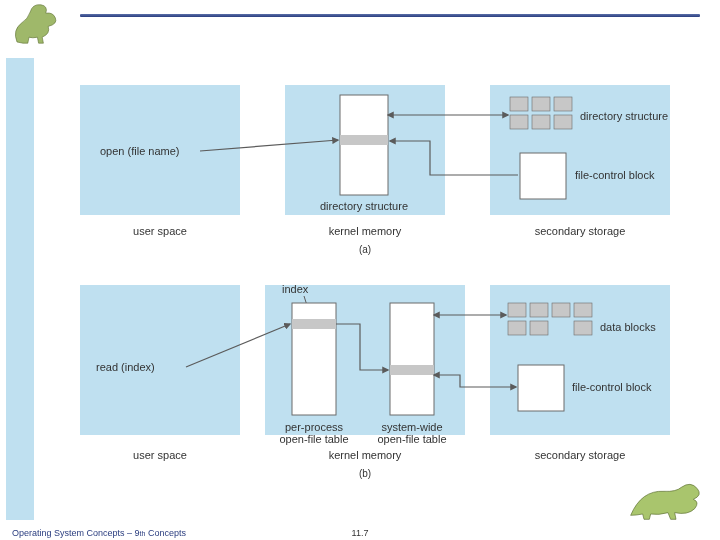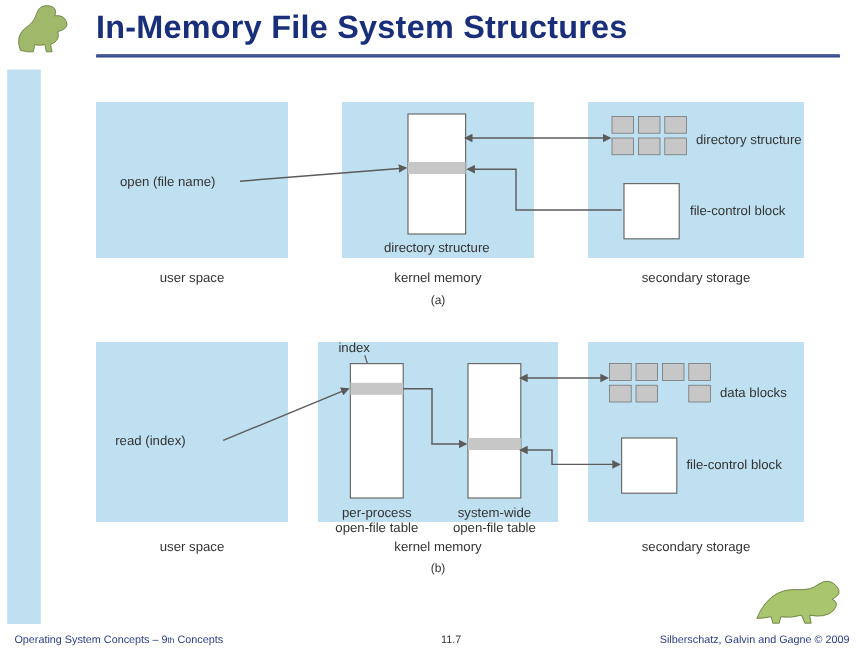--- a/index.html
+++ b/index.html
@@ -43,21 +43,21 @@
   }
   .footer {
     position: absolute;
     left: 0; bottom: 2px; width: 100%;
     display: flex;
     justify-content: space-between;
     font-size: 9px;
     color: #2a3d7f;
     padding: 0 12px;
   }
-  .footer .center { position: absolute; left: 50%; transform: translateX(-50%); color: #333; margin-left: 16px; }
+  .footer .center { position: absolute; left: 50%; transform: translateX(-50%); color: #333; }
   .stage {
     position: absolute;
     left: 60px; right: 24px; top: 70px; bottom: 40px;
   }
   svg text { font-family: Arial, Helvetica, sans-serif; }
   .panel { fill: #bfe0f0; stroke: none; }
   .box { fill: #fff; stroke: #6b6b6b; stroke-width: 1; }
   .band { fill: #c7c7c7; }
   .sq { fill: #c7c7c7; stroke: #6b6b6b; stroke-width: 0.6; }
   .arrow { stroke: #5b5b5b; stroke-width: 1.2; fill: none; marker-end: url(#ah); }
@@ -70,21 +70,20 @@
 </head>
 <body>
 
 <div class="left-bar"></div>
 
 <svg class="dino-left" viewBox="0 0 100 80">
   <path d="M10 70 Q2 50 18 38 Q28 32 32 20 Q36 6 50 8 Q62 10 58 22 Q70 20 74 30 Q78 40 62 44 Q66 56 52 62 L54 72 L46 72 L44 62 Q36 64 30 62 L28 72 L20 72 Z" fill="#9fb86a" stroke="#5c6e33" stroke-width="1"></path>
 </svg>
 
 <div class="title-wrap">
-  <div class="title">In-Memory File System Structures</div>
   <div class="title-underline"></div>
 </div>
 
 <div class="stage">
 <svg width="100%" height="100%" viewBox="0 0 636 420">
   <defs>
     <marker id="ah" viewBox="0 0 10 10" refX="8" refY="5" markerWidth="6" markerHeight="6" orient="auto-start-reverse">
       <path d="M0 0 L10 5 L0 10 Z" fill="#5b5b5b"></path>
     </marker>
   </defs>
@@ -169,14 +168,13 @@
 
 <svg class="dino-right" viewBox="0 0 120 60">
   <path d="M4 50 Q20 12 54 14 Q72 15 80 8 Q94 -2 104 10 Q112 20 98 26 Q108 30 100 40 Q90 50 70 46 L72 56 L64 56 L60 46 Q46 50 34 48 L32 56 L24 56 L22 48 Q12 50 4 50 Z" fill="#a9c56d" stroke="#5c6e33" stroke-width="1"></path>
 </svg>
 
 <div class="footer">
   <span>
     <span>Operating System Concepts – 9</span><span class="sup">th</span><span> Concepts</span>
   </span>
   <span class="center">11.7</span>
-  <span>Silberschatz, Galvin and Gagne © 2009</span>
 </div>
 
 </body></html>

